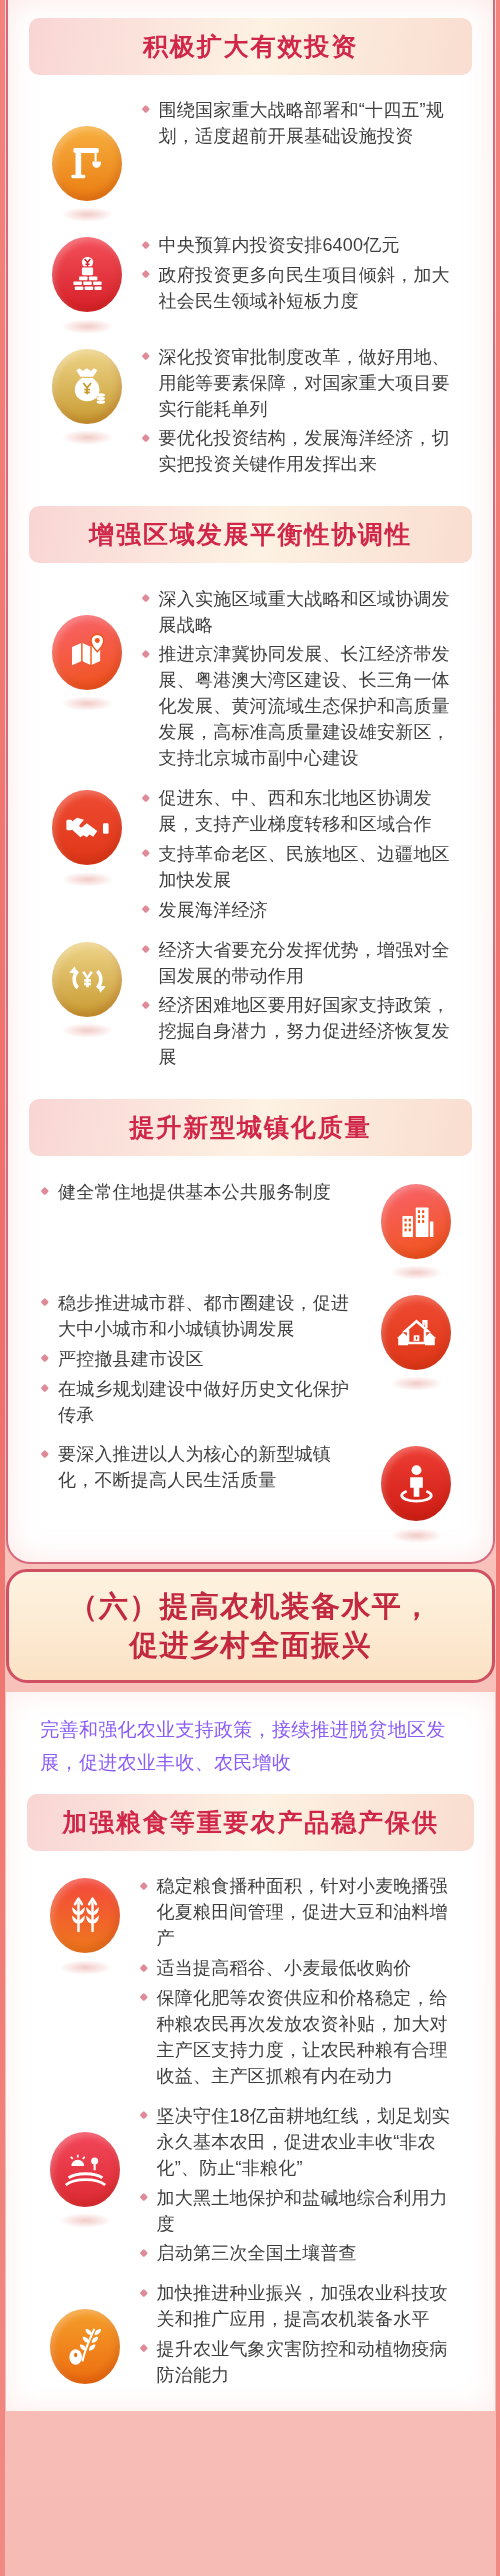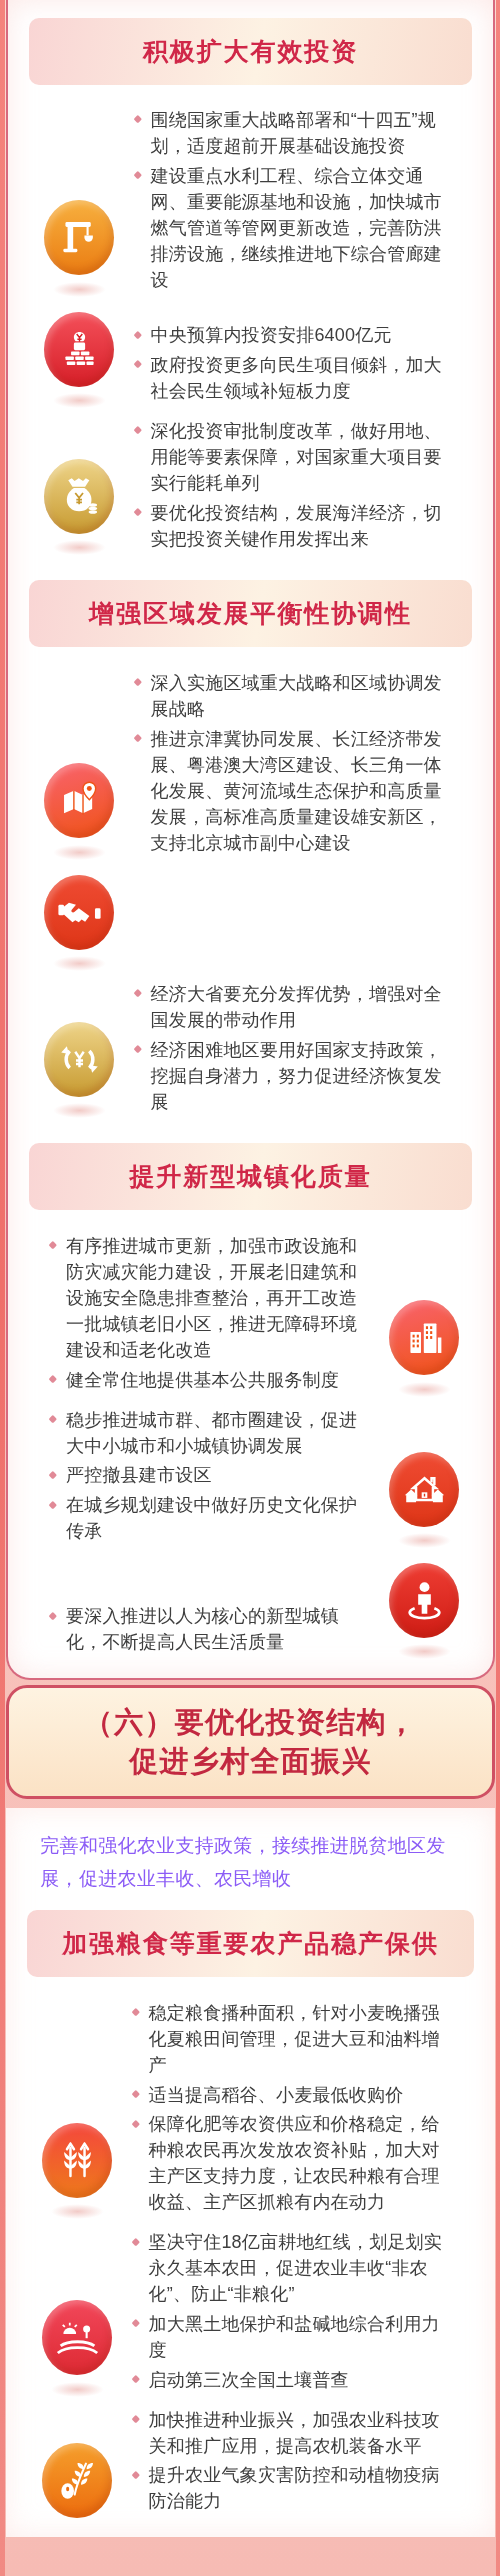--- a/index.html
+++ b/index.html
@@ -9,26 +9,26 @@
     font-family:"Liberation Sans","DejaVu Sans",sans-serif;}
   .canvas::before,.canvas::after{content:"";position:absolute;top:0;bottom:0;width:5px;z-index:5;
     background:linear-gradient(180deg,#f4837d,#ef6f6a 50%,#f18a84);}
   .canvas::before{left:0}.canvas::after{right:0}
 
   .card{position:relative;margin:0 6.3px;background:#fff;}
   .card1{border:2.5px solid rgba(209,79,104,.85);border-top:none;border-radius:0 0 24px 24px;
     padding:17.5px 0 19px;box-shadow:inset 0 0 29px rgba(247,190,182,.35);}
   .card2{padding:15px 0 19px;box-shadow:inset 0 0 29px rgba(247,190,182,.28);}
 
-  .sec-header{height:67px;margin:0 21px;border-radius:10px;display:flex;align-items:center;justify-content:center;
+  .sec-header{height:57px;margin:0 21px;border-radius:10px;display:flex;align-items:center;justify-content:center;
     background:linear-gradient(100deg,#f9d5d4 0%,#fdf2e3 52%,#f9ddd0 100%);
     font-size:25px;font-weight:bold;color:#d02748;letter-spacing:1.9px;}
   .mt-sec{margin-top:25px;justify-content:center;}
 
-  .group{display:flex;padding:0 16px;margin-top:10px;align-items:flex-end;}
+  .group{display:flex;padding:0 24px;margin-top:10px;}
   .group.first{margin-top:22.5px;}
   .icon-col{width:110px;flex:none;display:flex;flex-direction:column;align-items:center;padding-top:5px;}
   .icon-col.low{padding-top:29px;}
   .text-col{flex:1;max-width:322px;}
   .group.right{flex-direction:row-reverse;}
   .group.right .icon-col{width:105px;}
   .group.right .text-col{margin-left:7.5px;}
 
   .bullet{position:relative;font-size:18px;line-height:26px;color:#3e3e3e;margin:0 0 3.8px 16.3px;letter-spacing:0.2px;}
   .bullet::before{content:"";position:absolute;left:-15.7px;top:9.4px;width:5.6px;height:5.6px;background:#e18a97;
@@ -77,21 +77,20 @@
                 <rect x="12" y="10" width="36" height="7" rx="2"></rect>
                 <rect x="42" y="17" width="3" height="12"></rect>
                 <path d="M39 29h12v3a6 6 0 0 1-12 0z"></path>
               </g>
             </svg>
         </div>
         <div class="reflect"></div>
       </div>
       <div class="text-col">
         <p class="bullet">围绕国家重大战略部署和“十四五”规划，适度超前开展基础设施投资</p>
-        <p class="bullet">建设重点水利工程、综合立体交通网、重要能源基地和设施，加快城市燃气管道等管网更新改造，完善防洪排涝设施，继续推进地下综合管廊建设</p>
       </div>
     </div>
 
     <div class="group">
       <div class="icon-col">
         <div class="badge bg-red">
           <svg viewBox="0 0 64 64">
               <g fill="#fff">
                 <path d="M32 7c4.4 0 8 3.2 8 7.2 0 2.6-1.2 4.8-2.6 6.1H26.6C25.2 19 24 16.8 24 14.2 24 10.2 27.6 7 32 7z"></path>
                 <rect x="24" y="22" width="16" height="11" rx="2"></rect>
@@ -164,20 +163,25 @@
         <div class="badge bg-vermilion">
           <svg viewBox="0 0 64 64">
               <g fill="#fff">
                 <path d="M7 26l10-8 10 3-6 7c-2 2.4 1.5 5.4 3.6 3.4L31 26l15 11-6 8-5-3-4 4-5-3-4 3-13-12z"></path>
                 <rect x="2" y="21" width="8" height="15" rx="2"></rect>
                 <rect x="54" y="26" width="8" height="15" rx="2"></rect>
               </g>
             </svg>
         </div>
         <div class="reflect"></div>
+      </div>
+      <div class="text-col">
+        <p class="bullet">促进东、中、西和东北地区协调发展，支持产业梯度转移和区域合作</p>
+        <p class="bullet">支持革命老区、民族地区、边疆地区加快发展</p>
+        <p class="bullet">发展海洋经济</p>
       </div>
     </div>
 
     <div class="group">
       <div class="icon-col">
         <div class="badge bg-gold">
           <svg viewBox="0 0 64 64">
               <g stroke="#fff" stroke-width="5" fill="none">
                 <path d="M18 44a17 17 0 0 1 0-24"></path>
                 <path d="M46 20a17 17 0 0 1 0 24"></path>
@@ -222,21 +226,20 @@
                 <rect x="34" y="23" width="3" height="4"></rect>
                 <rect x="40" y="23" width="3" height="4"></rect>
                 <rect x="34" y="30" width="3" height="4"></rect>
                 <rect x="40" y="30" width="3" height="4"></rect>
               </g>
             </svg>
         </div>
         <div class="reflect"></div>
       </div>
       <div class="text-col">
-        <p class="bullet">有序推进城市更新，加强市政设施和防灾减灾能力建设，开展老旧建筑和设施安全隐患排查整治，再开工改造一批城镇老旧小区，推进无障碍环境建设和适老化改造</p>
         <p class="bullet">健全常住地提供基本公共服务制度</p>
       </div>
     </div>
 
     <div class="group right">
       <div class="icon-col">
         <div class="badge bg-vermilion">
           <svg viewBox="0 0 64 64">
               <g fill="#fff">
                 <path d="M4 40l9-8 9 8h-2v10H6V40z"></path>
@@ -270,21 +273,21 @@
         </div>
         <div class="reflect"></div>
       </div>
       <div class="text-col">
         <p class="bullet">要深入推进以人为核心的新型城镇化，不断提高人民生活质量</p>
       </div>
     </div>
   </div>
 
   <div class="divider">
-    <div class="line">（六）要优化投资结构，</div>
+    <div class="line">（六）提高农机装备水平，</div>
     <div class="line">促进乡村全面振兴</div>
   </div>
 
   <div class="card card2">
 
     <p class="intro">完善和强化农业支持政策，接续推进脱贫地区发展，促进农业丰收、农民增收</p>
 
     <div class="sec-header" style="margin-top:15px;">
       <span>加强粮食等重要农产品稳产保供</span>
     </div>

